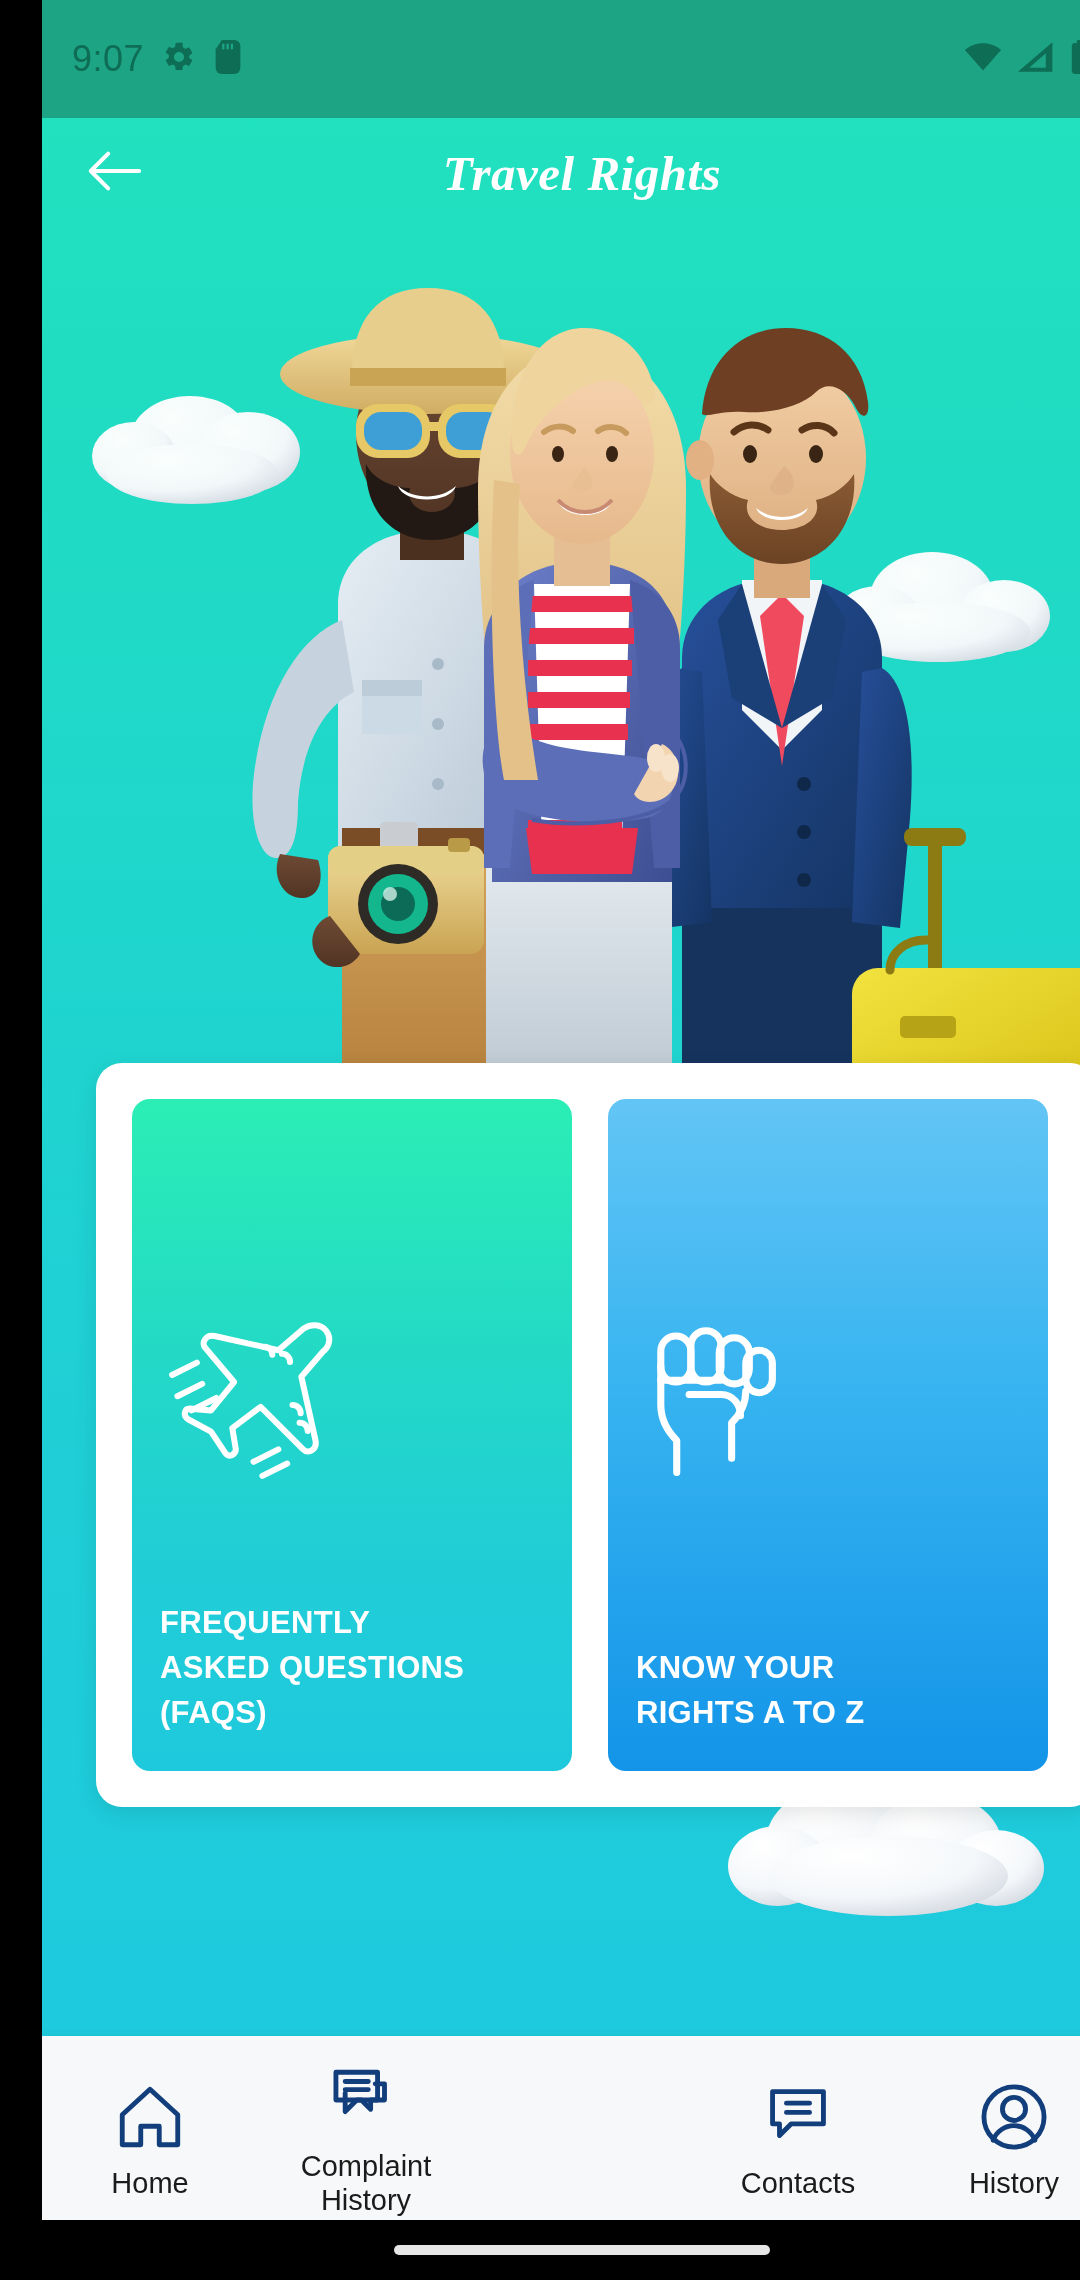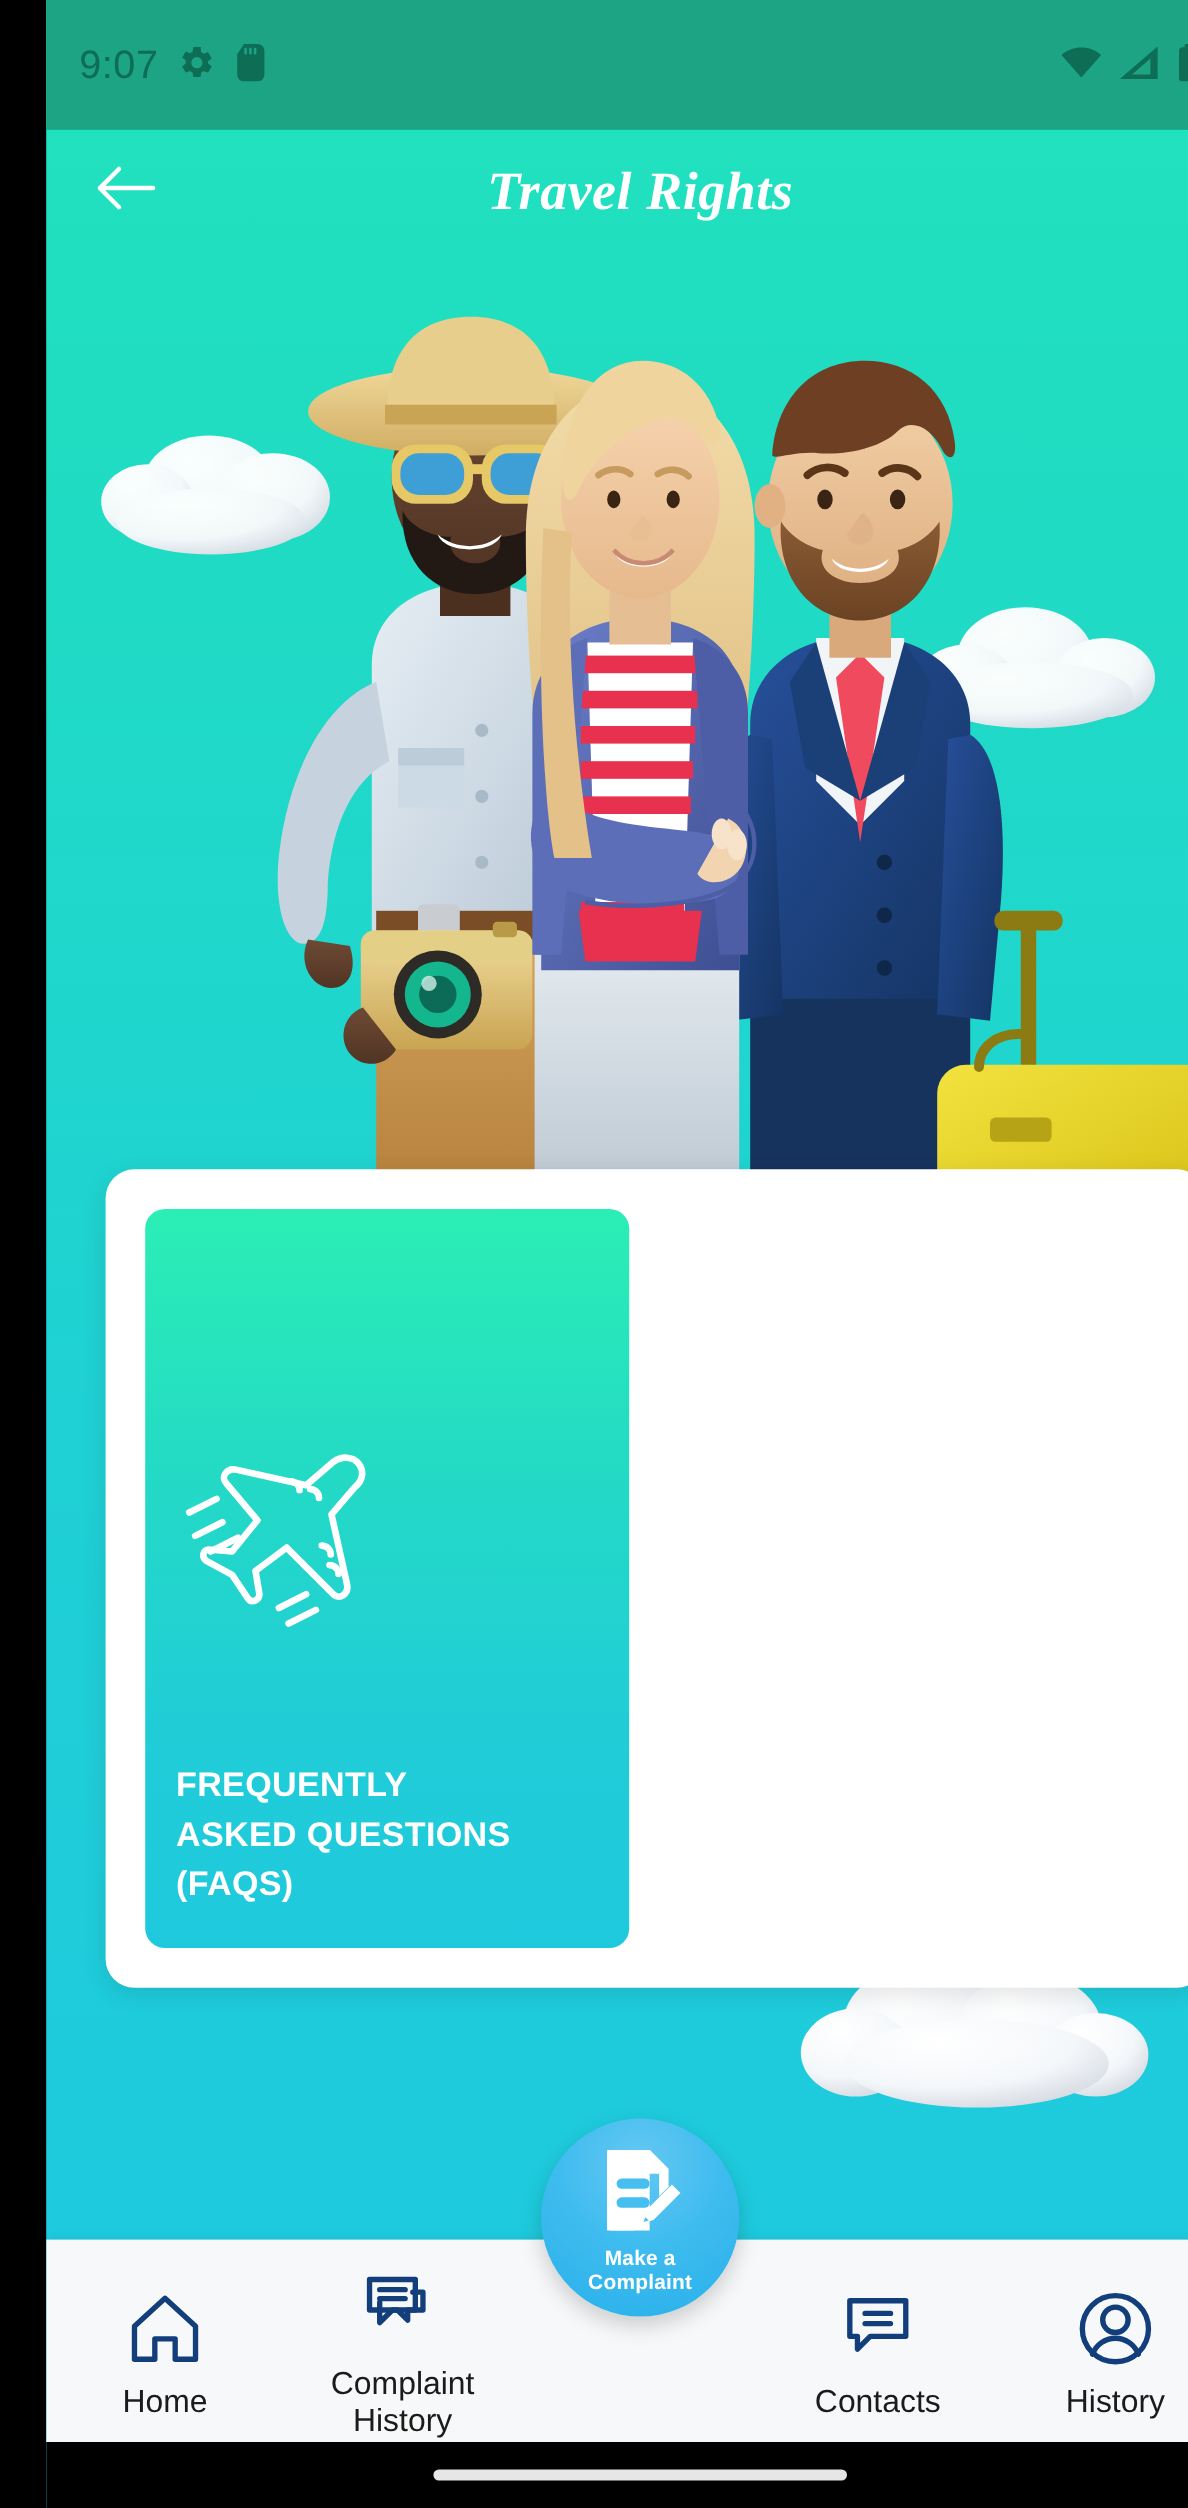--- a/index.html
+++ b/index.html
@@ -455,20 +455,38 @@
             <path d="M52 84 66 77"></path>
             <path d="M57 92 71 85"></path>
           </g>
         </svg>
       </span>
       <span class="tile-label">FREQUENTLY
 ASKED QUESTIONS
 (FAQS)</span>
     </div>
 
+    <div class="tile" id="tile-rights">
+      <span class="tile-icon">
+        <svg width="170" height="170" viewBox="0 0 96 96">
+          <g fill="none" stroke="#ffffff" stroke-width="4" stroke-linecap="round" stroke-linejoin="round">
+            <rect x="14" y="13" width="17" height="26" rx="8.5"></rect>
+            <rect x="31" y="10" width="17" height="29" rx="8.5"></rect>
+            <rect x="47" y="14" width="17" height="26" rx="8.5"></rect>
+            <rect x="62" y="21" width="15" height="24" rx="7.5"></rect>
+            <path d="M14 30v22c0 10 5 16 9 20v18"></path>
+            <path d="M62 44c0 8-4 14-8 18v20"></path>
+            <path d="M14 38h34"></path>
+            <path d="M30 46h18c7 0 11 6 11 12"></path>
+          </g>
+        </svg>
+      </span>
+      <span class="tile-label">KNOW YOUR
+RIGHTS A TO Z</span>
+    </div>
 
   </div>
 
   <div id="bottom-nav">
 
     <div class="nav-item">
       <span>
         <svg width="74" height="74" viewBox="0 0 32 32">
           <g fill="none" stroke="#123E7C" stroke-width="2.1" stroke-linejoin="round" stroke-linecap="round">
             <path d="M4 15 16 4l12 11v13H20v-8h-8v8H4z"></path>
@@ -513,33 +531,18 @@
             <circle cx="16" cy="16" r="13"></circle>
             <circle cx="16" cy="12.5" r="5"></circle>
             <path d="M7 26a9.6 9.6 0 0 1 18 0"></path>
           </g>
         </svg>
       </span>
       <span class="nav-label">History</span>
     </div>
   </div>
 
-  <div id="fab">
-    <span>
-      <svg width="86" height="86" viewBox="0 0 40 40">
-        <path fill="#ffffff" d="M8 4h16l8 8v7.5l-4 4V14h-7V6H8v28h11l-1.5 4H8a2 2 0 0 1-2-2V6a2 2 0 0 1 2-2z"></path>
-        <path fill="#ffffff" d="M6 4h18v34H6z"></path>
-        <path fill="#ffffff" d="M24 4l8 8h-8z"></path>
-        <rect x="10" y="16" width="14" height="4.4" rx="2.2" fill="#46BEF0"></rect>
-        <rect x="10" y="24" width="14" height="4.4" rx="2.2" fill="#46BEF0"></rect>
-        <path fill="#ffffff" d="M33.4 18.6 37 22.2 25.6 33.6l-5 1.4 1.4-5z"></path>
-        <path fill="#46BEF0" d="m22.2 32.4 1.4 1.4-2.2.6z"></path>
-      </svg>
-    </span>
-    <span id="fab-label">Make a
-Complaint</span>
-  </div>
 
   <div id="gesture-area">
     <div id="gesture-pill"></div>
   </div>
 
 </div>
 
 </body></html>

